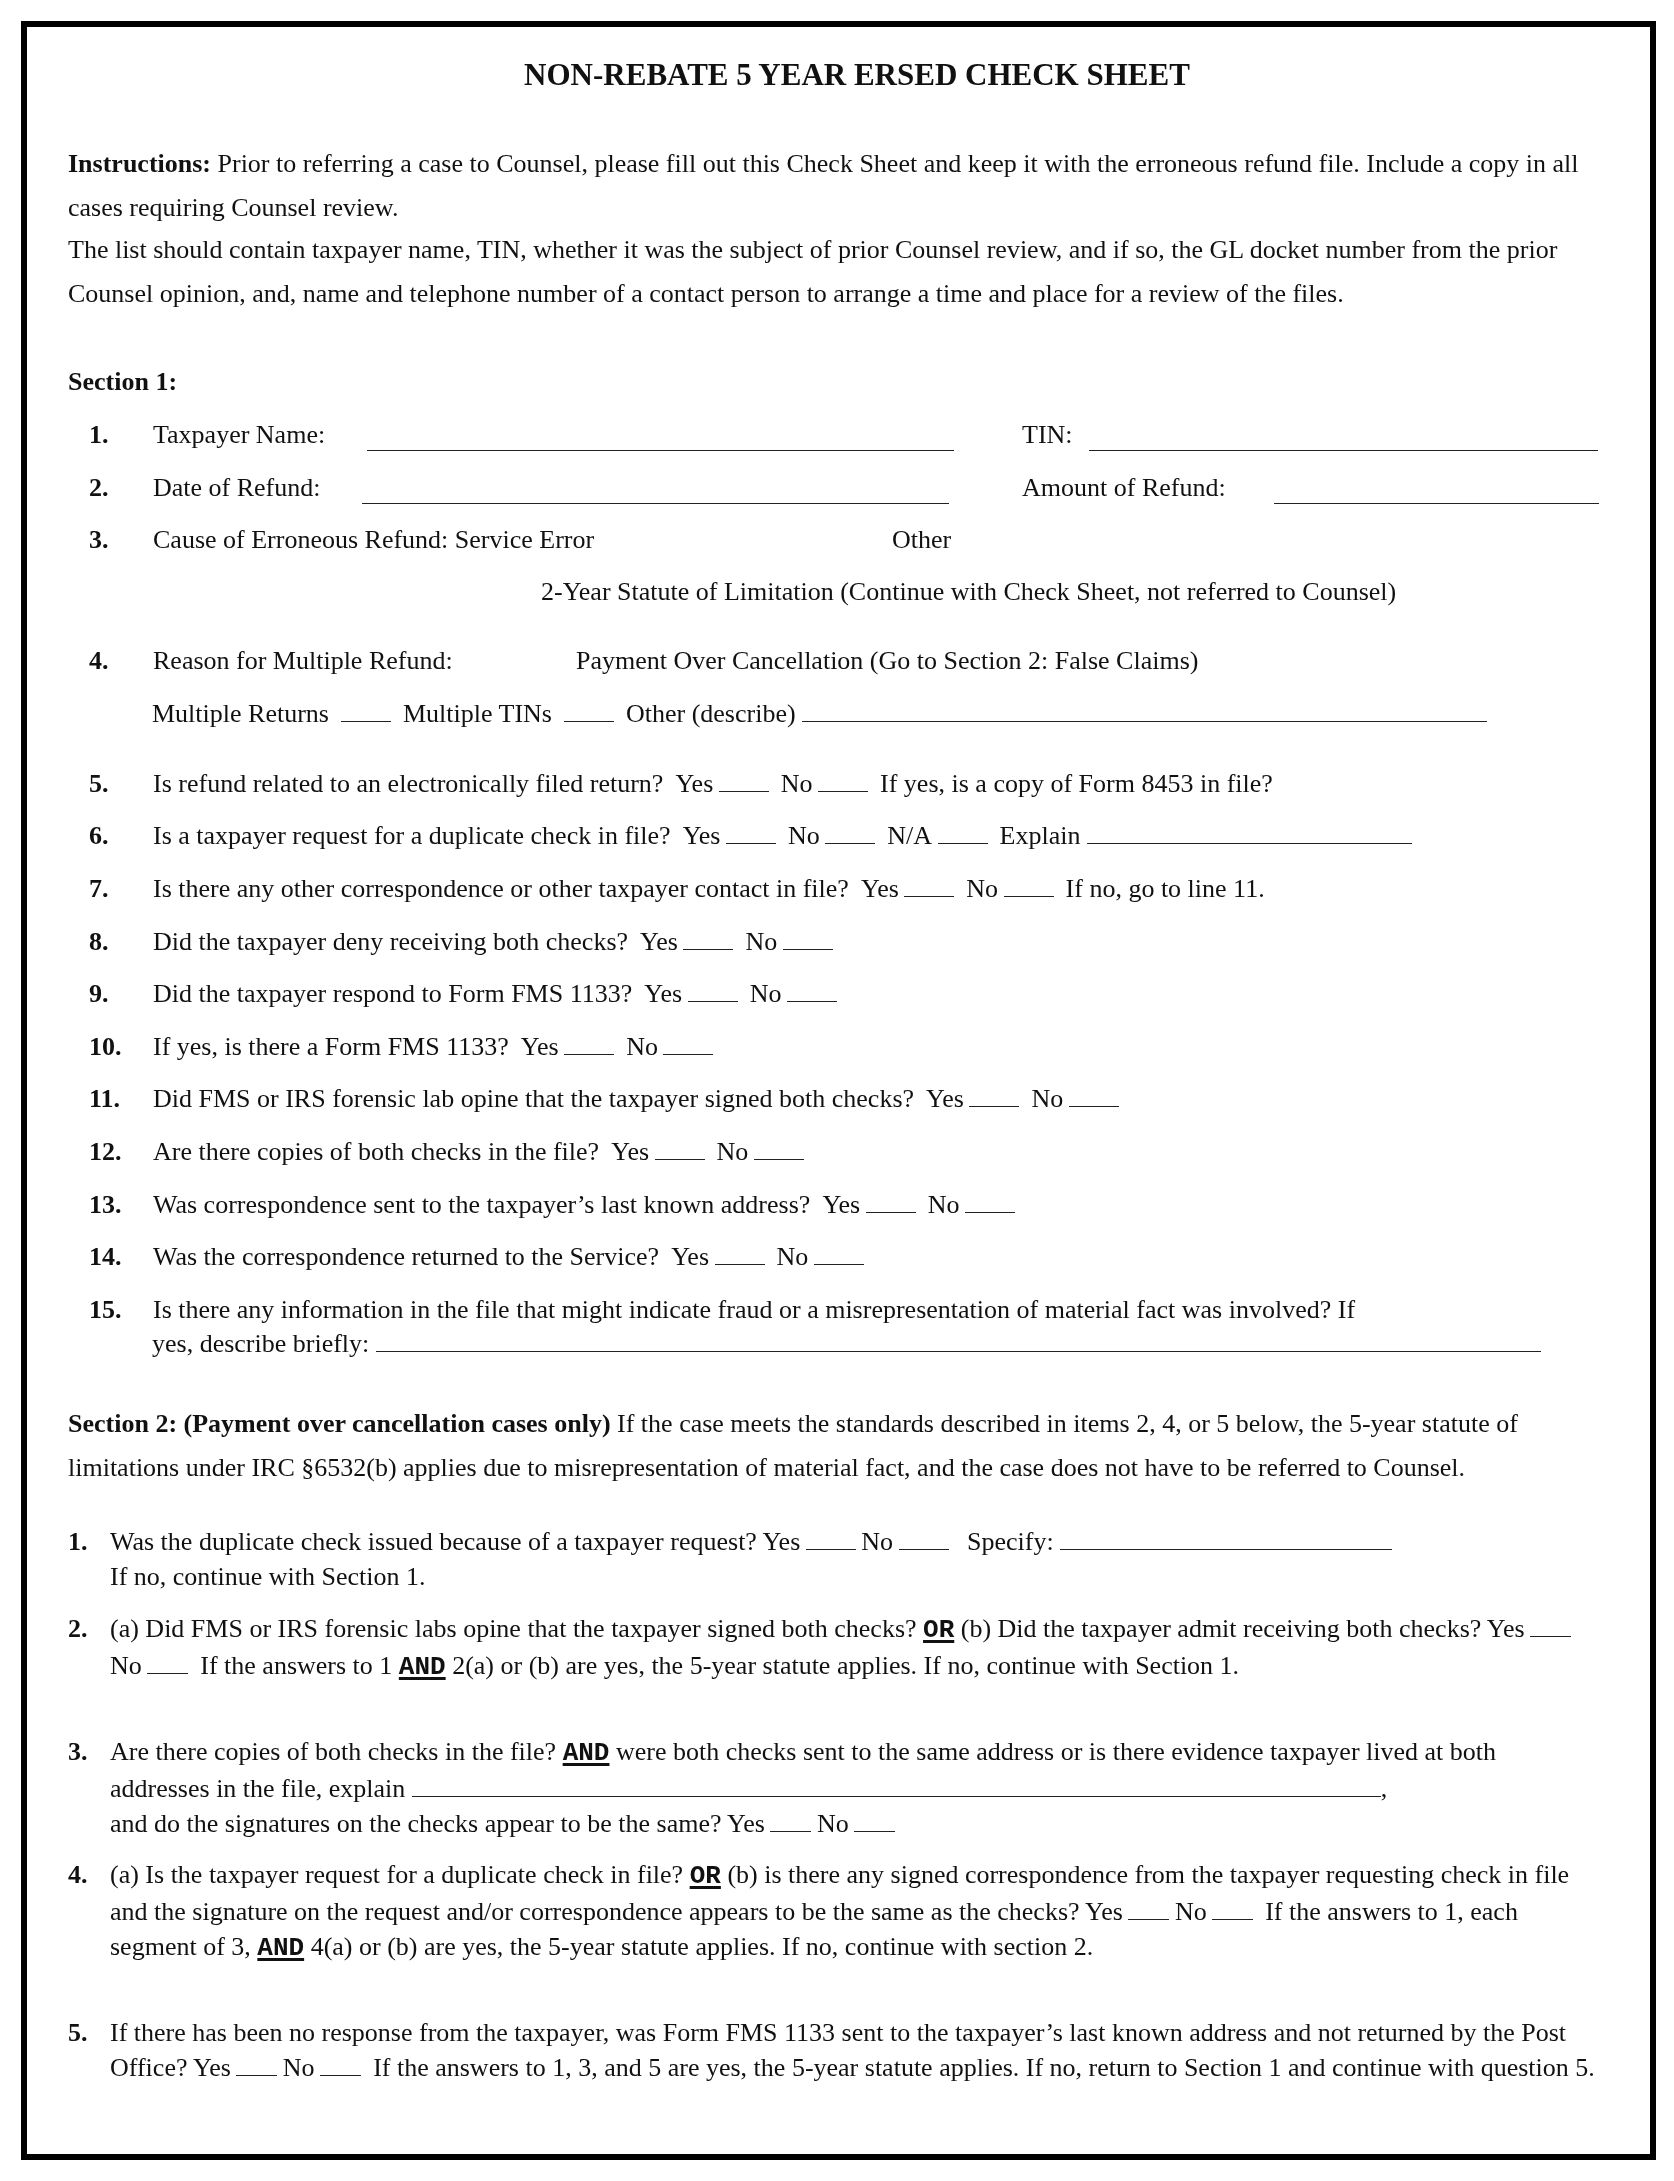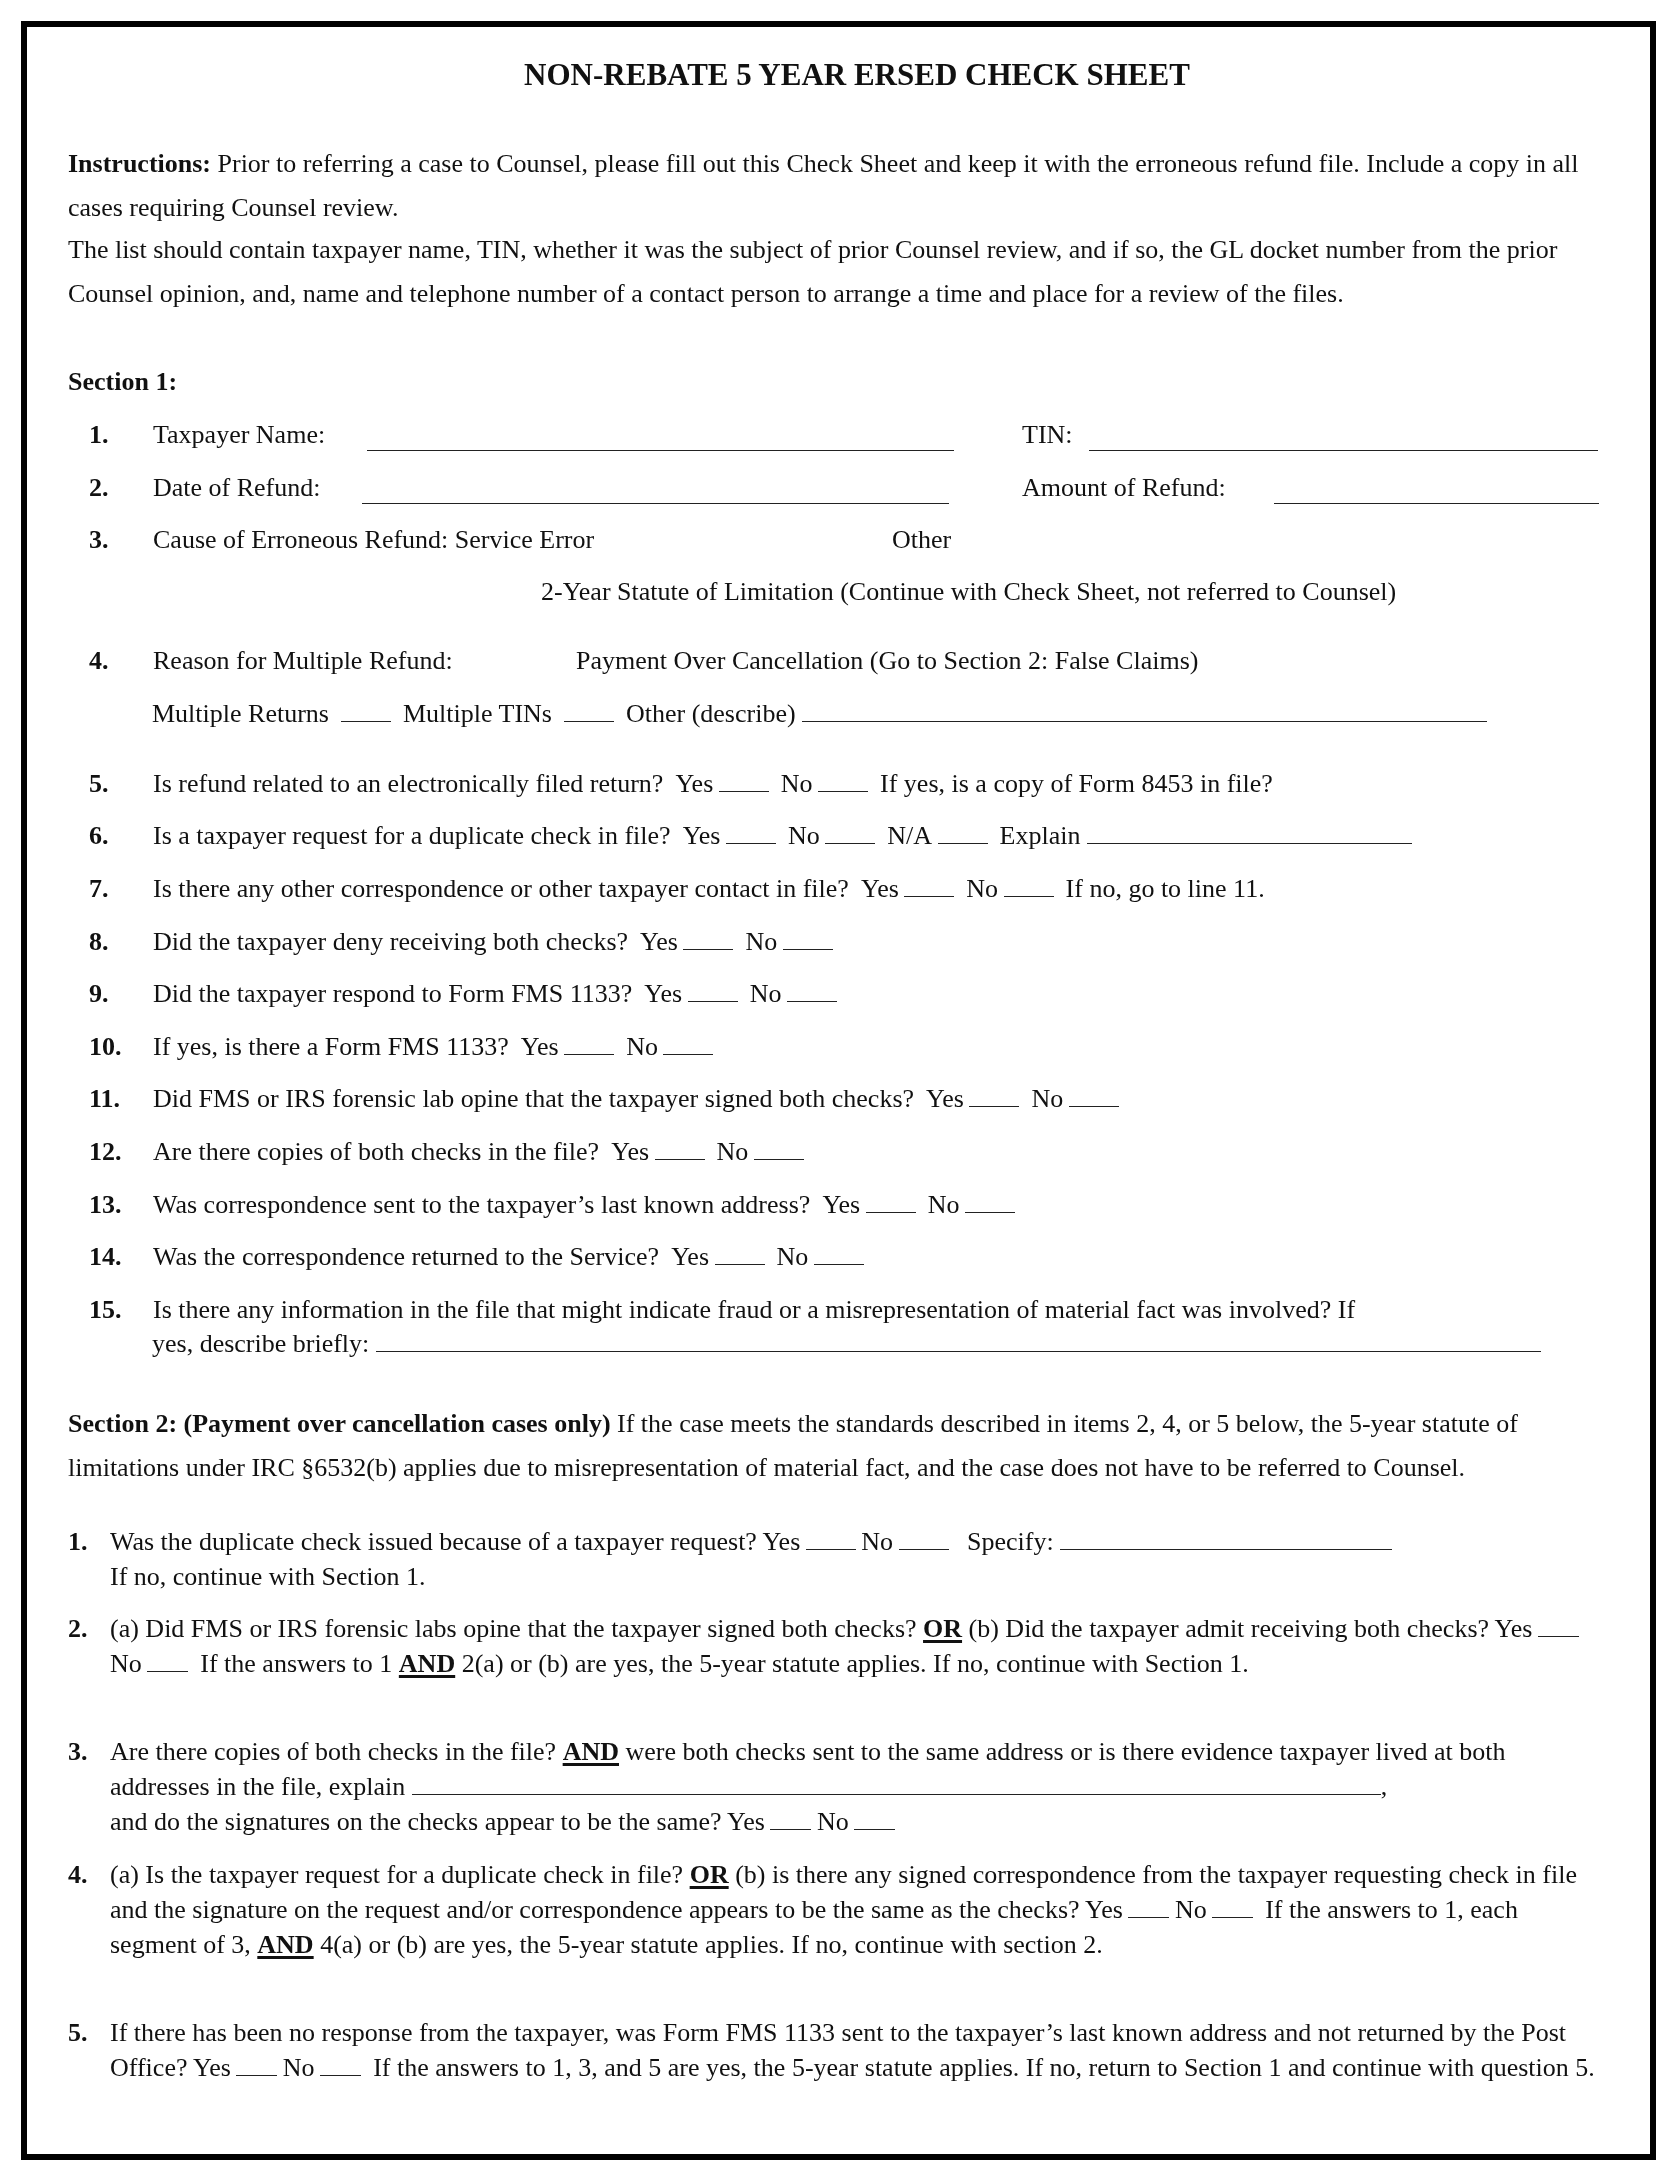--- a/index.html
+++ b/index.html
@@ -4,21 +4,21 @@
 <style>
   html, body { margin: 0; padding: 0; background: #ffffff; }
   body { width: 1674px; height: 2182px; position: relative; overflow: hidden;
          font-family: "Liberation Serif", serif; color: #111; }
   .frame { position: absolute; left: 21px; top: 21px; width: 1623px; height: 2127px;
            border: 6.5px solid #000; box-sizing: content-box; }
   .title { position: absolute; left: 0; right: 0; top: 57px; text-align: center;
            font-weight: bold; font-size: 31px; letter-spacing: 0px; padding-left: 40px; }
   .para { position: absolute; left: 68px; width: 1551px; font-size: 26px; line-height: 44px; }
   .b { font-weight: bold; }
-  .bu { font-weight: bold; text-decoration: underline; text-decoration-thickness: 2.8px; text-underline-offset: 2.8px; }
+  .bu { font-weight: bold; text-decoration: underline; text-decoration-thickness: 2.8px; text-underline-offset: 2.8px; font-family: Liberation Mono, monospace; }
   .row { position: absolute; left: 89px; font-size: 26px; white-space: nowrap; }
   .num { position: absolute; left: 0; font-weight: bold; }
   .txt { position: absolute; left: 64px; }
   .abs { position: absolute; font-size: 26px; white-space: nowrap; }
   .blank { display: inline-block; border-bottom: 1.8px solid #222; height: 22px; vertical-align: baseline; }
   .b-s { width: 50px; margin: 0 5.5px; }
   .b-xs { width: 41px; margin: 0 5.5px; }
   .s2 { position: absolute; left: 68px; font-size: 26px; line-height: 35px; width: 1532px; }
   .s2 .n { position: absolute; left: 0; top: 0; font-weight: bold; }
   .s2 .t { margin-left: 42px; }

